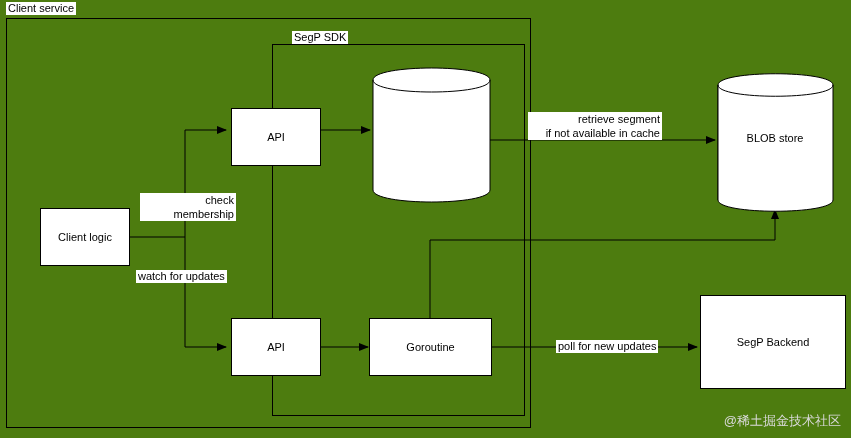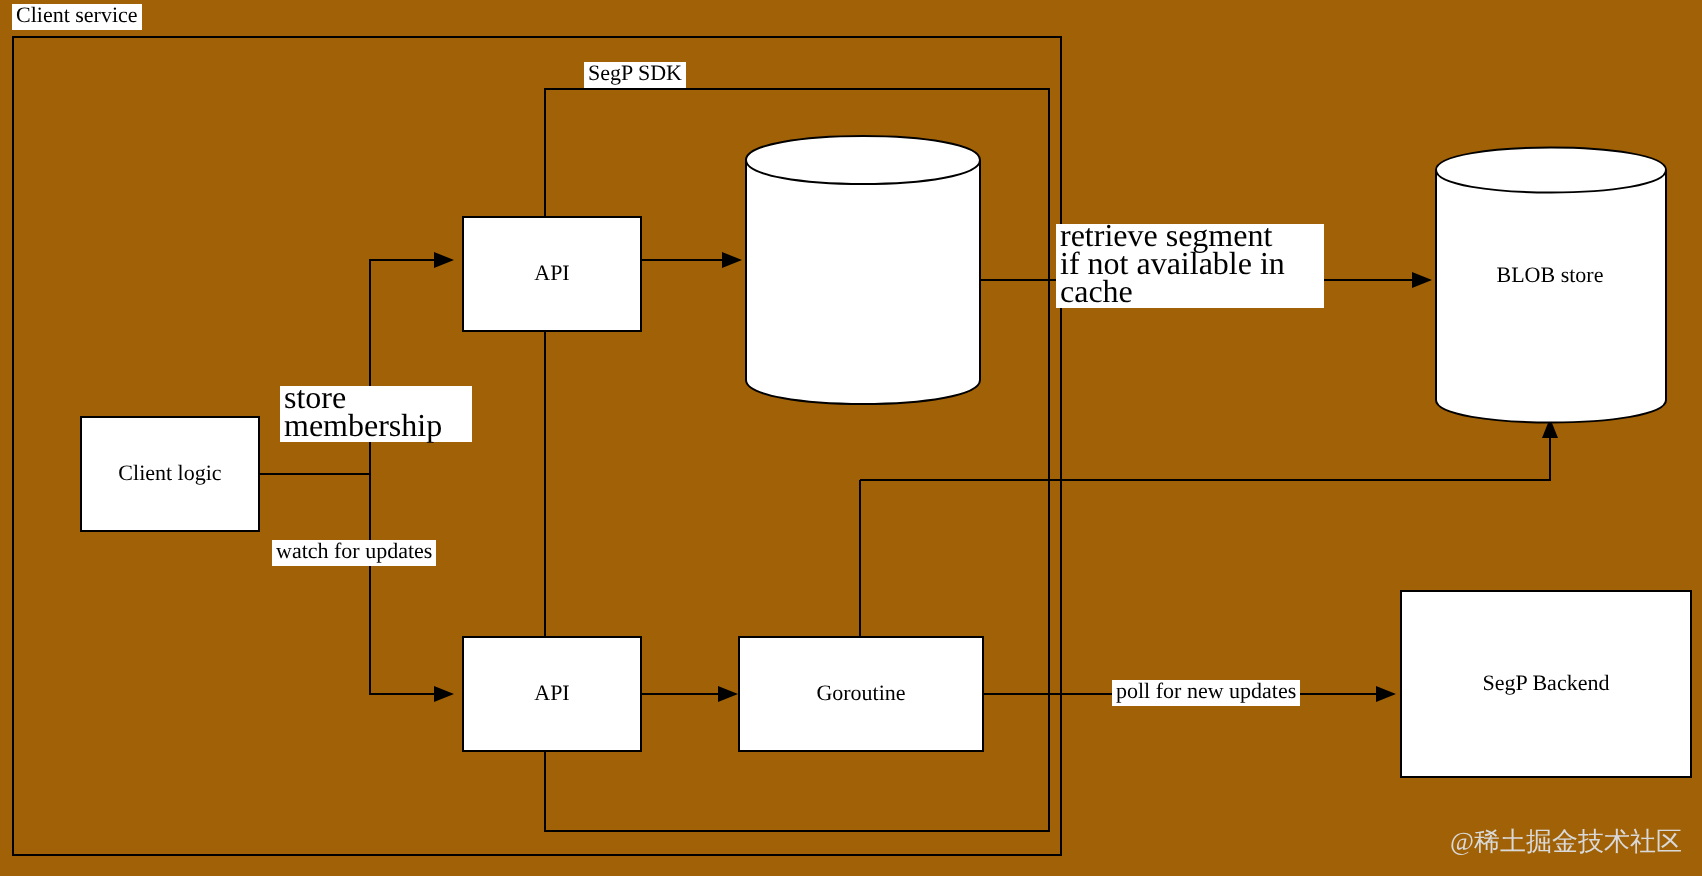--- a/index.html
+++ b/index.html
@@ -4,22 +4,22 @@
 <style>
   html, body {
     margin: 0;
     padding: 0;
     background: #ffffff;
   }
   #stage {
     position: relative;
     width: 851px;
     height: 438px;
-    background: #a16207;
-    font-family: Liberation Serif, serif;
+    background: #4d7c0f;
+    font-family: Liberation Sans, sans-serif;
     color: #000000;
     overflow: hidden;
   }
   .box {
     position: absolute;
     border: 1px solid #000000;
     background: #ffffff;
     box-sizing: border-box;
     display: flex;
     align-items: center;
@@ -37,23 +37,23 @@
   .label-free {
     position: absolute;
     font-size: 11px;
     line-height: 13px;
     white-space: nowrap;
     background: #ffffff;
     padding: 0 2px;
   }
   .label-multi {
     position: absolute;
-    font-size: 16px;
+    font-size: 11px;
     line-height: 14px;
-    text-align: left;
+    text-align: right;
     background: #ffffff;
     padding: 0 2px;
   }
   svg.layer {
     position: absolute;
     left: 0;
     top: 0;
     width: 851px;
     height: 438px;
     overflow: visible;
@@ -136,21 +136,21 @@
 
   <div class="box" style="left:369px; top:318px; width:123px; height:58px;">
     <span>Goroutine</span>
   </div>
 
   <div class="box" style="left:700px; top:295px; width:146px; height:94px;">
     <span>SegP Backend</span>
   </div>
 
   <div class="label-multi" style="left:140px; top:193px; width:92px;">
-    <div>store</div>
+    <div>check</div>
     <div>membership</div>
   </div>
 
   <div class="label-free" style="left:136px; top:270px;">watch for updates</div>
 
   <div class="label-multi" style="left:528px; top:112px; width:130px;">
     <div>retrieve segment</div>
     <div>if not available in cache</div>
   </div>
 

